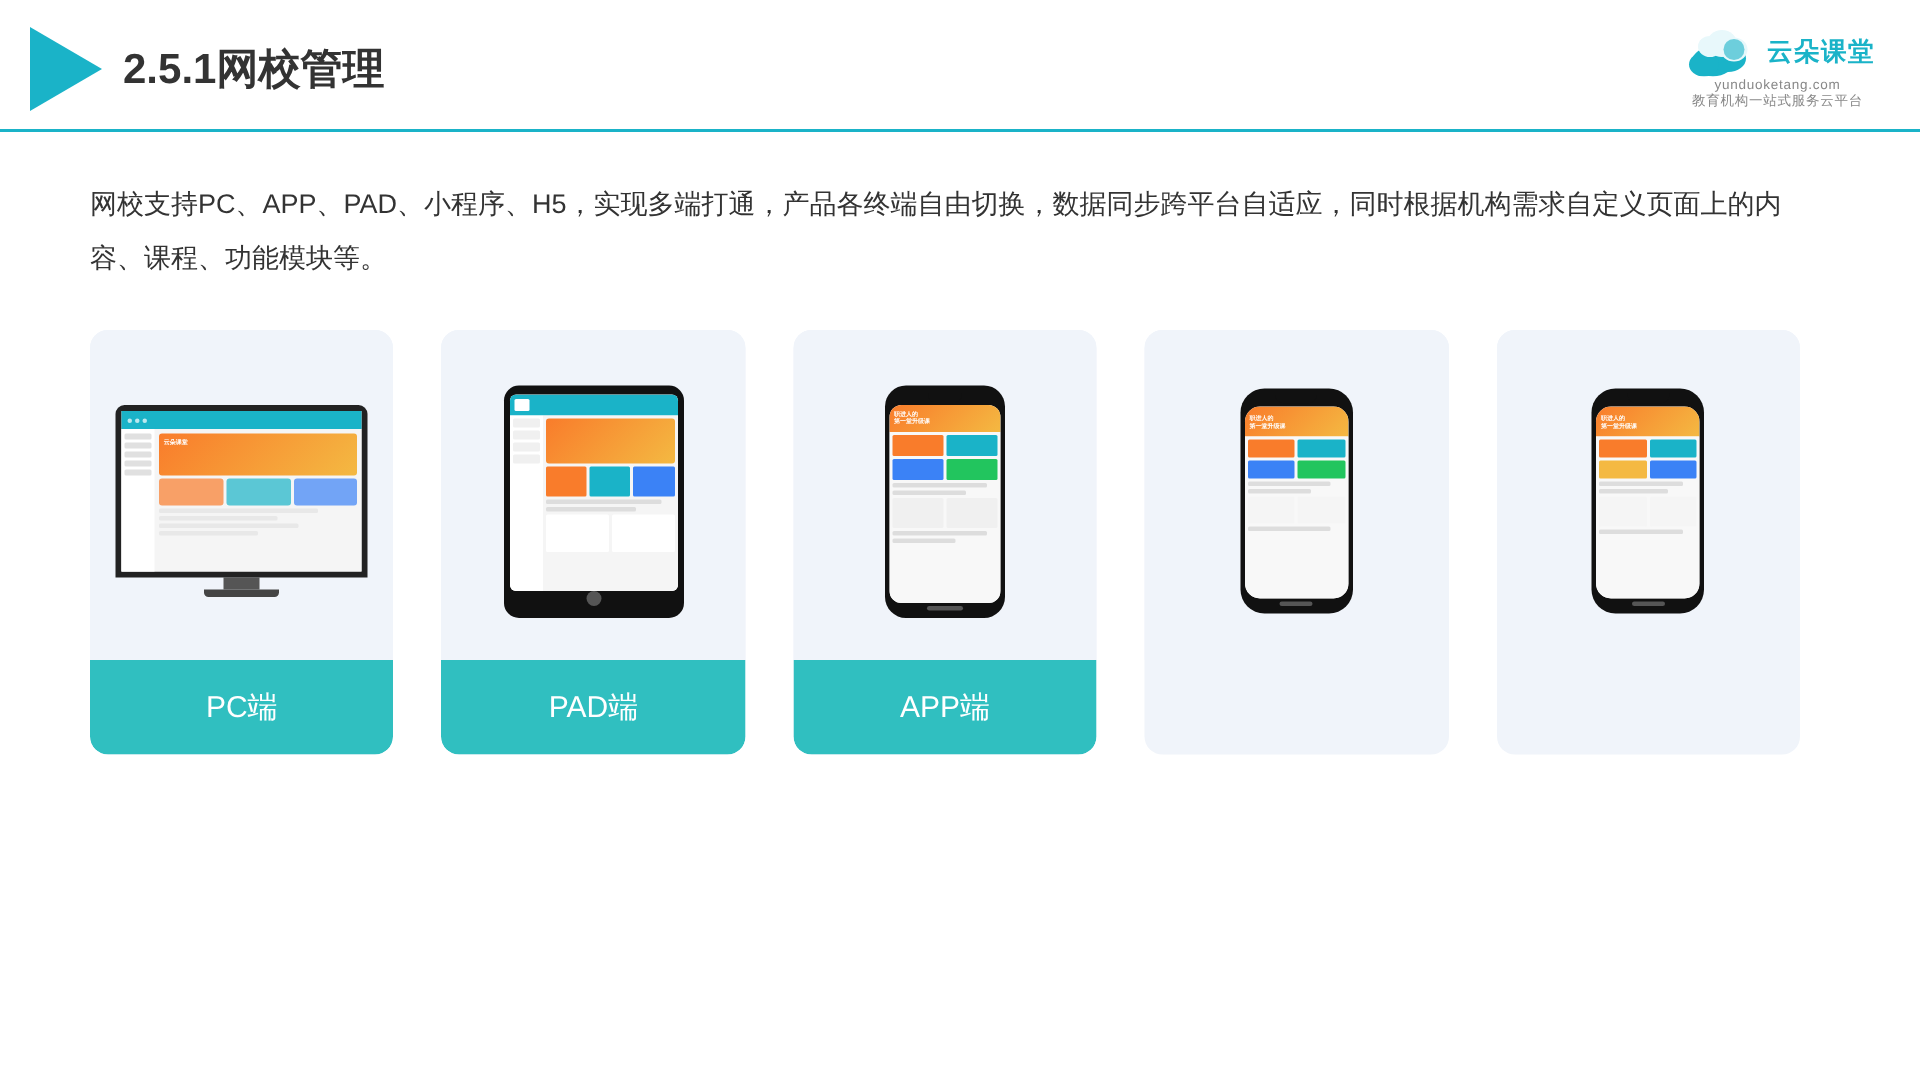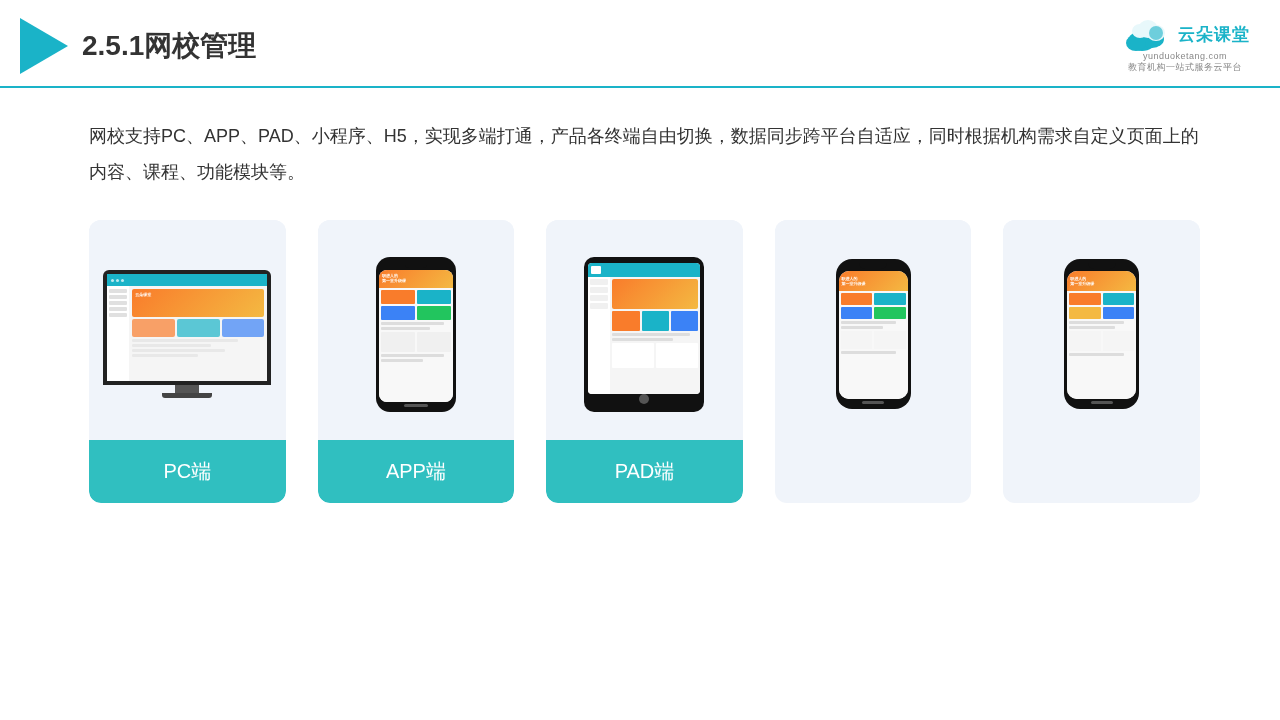--- a/index.html
+++ b/index.html
@@ -74,21 +74,21 @@
 
     .brand-text-sub {
       font-size: 9px;
       color: #888;
       letter-spacing: 0.5px;
       text-align: center;
     }
 
     
     .content {
-      padding: 30px 80px 20px 89px;
+      padding: 30px 80px 20px 60px;
     }
 
     .description {
       font-size: 18px;
       color: #333;
       line-height: 2;
       margin-bottom: 30px;
     }
 
     
@@ -585,53 +585,20 @@
           </div>
           <div class="pc-stand"></div>
           <div class="pc-base"></div>
         </div>
       </div>
       <div class="card-label">PC端</div>
     </div>
 
     <div class="card">
       <div class="card-image-area">
-        <div class="phone-mockup">
-          <div class="phone-notch"></div>
-          <div class="phone-screen">
-            <div class="phone-screen-header">
-              <div class="phone-header-text">职进人的<br>第一堂升级课</div>
-            </div>
-            <div class="phone-screen-body">
-              <div class="phone-row">
-                <div class="phone-block orange"></div>
-                <div class="phone-block teal"></div>
-              </div>
-              <div class="phone-row">
-                <div class="phone-block blue"></div>
-                <div class="phone-block green"></div>
-              </div>
-              <div class="phone-text-row"></div>
-              <div class="phone-text-row" style="width:70%"></div>
-              <div class="phone-row" style="gap:2px">
-                <div class="phone-block" style="height:20px; background:#f0f0f0; flex:1"></div>
-                <div class="phone-block" style="height:20px; background:#f0f0f0; flex:1"></div>
-              </div>
-              <div class="phone-text-row"></div>
-              <div class="phone-text-row" style="width:60%"></div>
-            </div>
-          </div>
-          <div class="phone-home-bar"></div>
-        </div>
-      </div>
-      <div class="card-label">APP端</div>
-    </div>
-
-    <div class="card">
-      <div class="card-image-area">
         <div class="tablet-mockup">
           <div class="tablet-screen">
             <div class="tablet-topbar">
               <div class="tablet-logo"></div>
             </div>
             <div class="tablet-body">
               <div class="tablet-sidebar">
                 <div class="tablet-sidebar-item"></div>
                 <div class="tablet-sidebar-item"></div>
                 <div class="tablet-sidebar-item"></div>
@@ -654,59 +621,92 @@
             </div>
           </div>
           <div class="tablet-home"></div>
         </div>
       </div>
       <div class="card-label">PAD端</div>
     </div>
 
     <div class="card">
       <div class="card-image-area">
-        <div class="mini-phone">
-          <div class="mini-phone-notch"></div>
-          <div class="mini-phone-screen">
-            <div class="mini-phone-header">
-              <div style="font-size:4px; color:#fff; font-weight:bold; line-height:1.3">职进人的<br>第一堂升级课</div>
-            </div>
-            <div class="mini-phone-body">
-              <div class="mini-phone-row">
-                <div class="mini-phone-block orange"></div>
-                <div class="mini-phone-block teal"></div>
-              </div>
-              <div class="mini-phone-row">
-                <div class="mini-phone-block" style="background:#3b82f6"></div>
-                <div class="mini-phone-block" style="background:#22c55e"></div>
-              </div>
-              <div class="mini-phone-text"></div>
-              <div class="mini-phone-text" style="width:65%"></div>
-              <div class="mini-phone-row" style="gap:2px">
-                <div class="mini-phone-block" style="height:18px; background:#f5f5f5"></div>
-                <div class="mini-phone-block" style="height:18px; background:#f5f5f5"></div>
-              </div>
-              <div class="mini-phone-text"></div>
+        <div class="phone-mockup">
+          <div class="phone-notch"></div>
+          <div class="phone-screen">
+            <div class="phone-screen-header">
+              <div class="phone-header-text">职进人的<br>第一堂升级课</div>
+            </div>
+            <div class="phone-screen-body">
+              <div class="phone-row">
+                <div class="phone-block orange"></div>
+                <div class="phone-block teal"></div>
+              </div>
+              <div class="phone-row">
+                <div class="phone-block blue"></div>
+                <div class="phone-block green"></div>
+              </div>
+              <div class="phone-text-row"></div>
+              <div class="phone-text-row" style="width:70%"></div>
+              <div class="phone-row" style="gap:2px">
+                <div class="phone-block" style="height:20px; background:#f0f0f0; flex:1"></div>
+                <div class="phone-block" style="height:20px; background:#f0f0f0; flex:1"></div>
+              </div>
+              <div class="phone-text-row"></div>
+              <div class="phone-text-row" style="width:60%"></div>
             </div>
           </div>
-          <div class="mini-phone-bar"></div>
+          <div class="phone-home-bar"></div>
         </div>
       </div>
+      <div class="card-label">APP端</div>
     </div>
 
     <div class="card">
       <div class="card-image-area">
         <div class="mini-phone">
           <div class="mini-phone-notch"></div>
           <div class="mini-phone-screen">
             <div class="mini-phone-header">
               <div style="font-size:4px; color:#fff; font-weight:bold; line-height:1.3">职进人的<br>第一堂升级课</div>
             </div>
             <div class="mini-phone-body">
               <div class="mini-phone-row">
+                <div class="mini-phone-block orange"></div>
+                <div class="mini-phone-block teal"></div>
+              </div>
+              <div class="mini-phone-row">
+                <div class="mini-phone-block" style="background:#3b82f6"></div>
+                <div class="mini-phone-block" style="background:#22c55e"></div>
+              </div>
+              <div class="mini-phone-text"></div>
+              <div class="mini-phone-text" style="width:65%"></div>
+              <div class="mini-phone-row" style="gap:2px">
+                <div class="mini-phone-block" style="height:18px; background:#f5f5f5"></div>
+                <div class="mini-phone-block" style="height:18px; background:#f5f5f5"></div>
+              </div>
+              <div class="mini-phone-text"></div>
+            </div>
+          </div>
+          <div class="mini-phone-bar"></div>
+        </div>
+      </div>
+    </div>
+
+    <div class="card">
+      <div class="card-image-area">
+        <div class="mini-phone">
+          <div class="mini-phone-notch"></div>
+          <div class="mini-phone-screen">
+            <div class="mini-phone-header">
+              <div style="font-size:4px; color:#fff; font-weight:bold; line-height:1.3">职进人的<br>第一堂升级课</div>
+            </div>
+            <div class="mini-phone-body">
+              <div class="mini-phone-row">
                 <div class="mini-phone-block" style="background:#f97c2b"></div>
                 <div class="mini-phone-block" style="background:#1ab3c8"></div>
               </div>
               <div class="mini-phone-row">
                 <div class="mini-phone-block" style="background:#f4b942"></div>
                 <div class="mini-phone-block" style="background:#3b82f6"></div>
               </div>
               <div class="mini-phone-text"></div>
               <div class="mini-phone-text" style="width:70%"></div>
               <div class="mini-phone-row">

